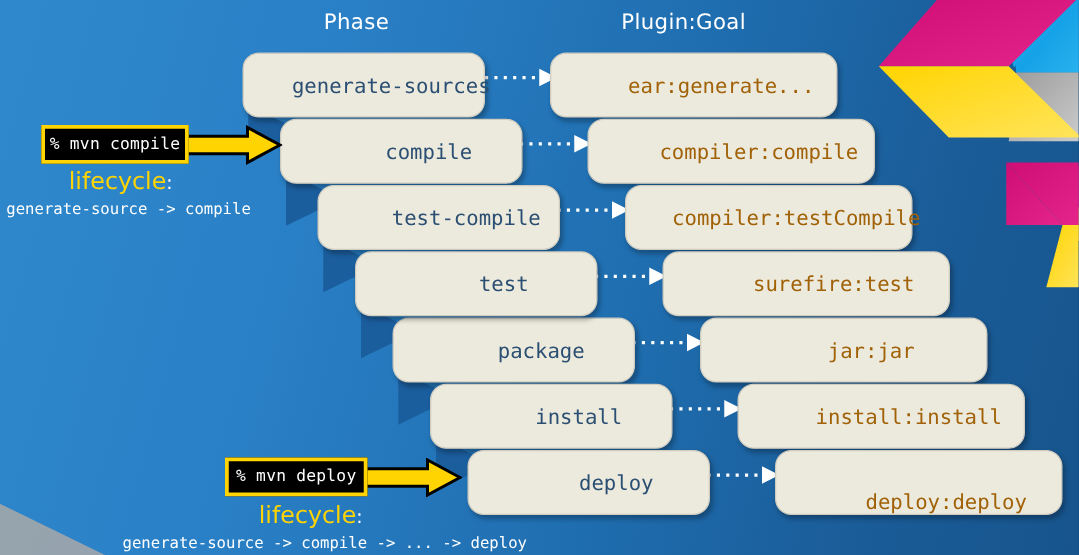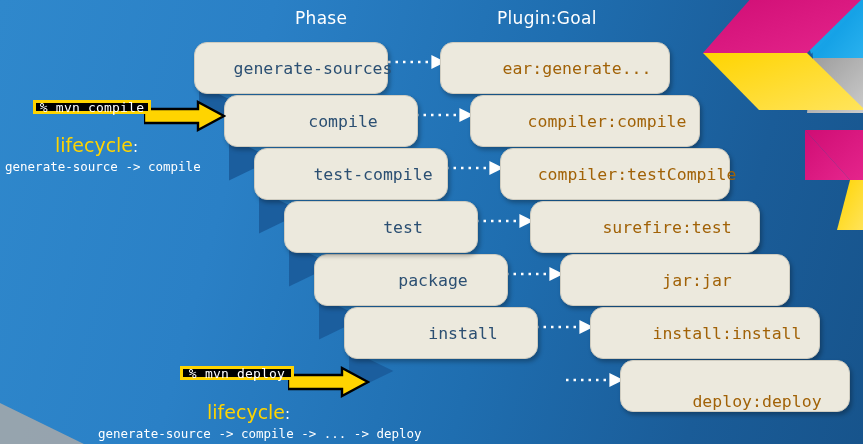--- a/index.html
+++ b/index.html
@@ -28,21 +28,21 @@
   
   .col-header {
     position: absolute;
     color: #ffffff;
     font-size: 17px;
     font-family: "DejaVu Sans", sans-serif;
     letter-spacing: 0.3px;
     white-space: nowrap;
     top: 8px;
   }
-  #header-phase { left: 259px; margin-left: 36px; }
+  #header-phase { left: 259px; }
   #header-goal  { left: 497px; }
 
   
   .node {
     position: absolute;
     box-sizing: border-box;
     background: #ece9dd;
     border-radius: 13px;
     border: 1px solid #cfccc0;
     box-shadow: 2px 3px 4px rgba(0,0,0,0.28);
@@ -69,21 +69,21 @@
     position: absolute;
     box-sizing: border-box;
     background: #000000;
     border: 3px solid #ffd400;
     color: #ffffff;
     font-family: "DejaVu Sans Mono", monospace;
     font-size: 13px;
     display: flex;
     align-items: center;
     justify-content: center;
-    height: 14px;
+    height: 31px;
     letter-spacing: 0.2px;
     white-space: nowrap;
     z-index: 5;
   }
 
   .yellow-arrow {
     position: absolute;
     pointer-events: none;
     z-index: 4;
   }
@@ -219,20 +219,23 @@
   </div>
   <div class="node phase" style="left:314px; top:254px; width:194px;">
     <span>package</span>
   </div>
   <div class="node phase" style="left:284px; top:201px; width:194px;">
     <span>test</span>
   </div>
   <div class="node phase" style="left:344px; top:307px; width:194px;">
     <span>install</span>
   </div>
+  <div class="node phase" style="left:374px; top:360px; width:194px;">
+    <span>deploy</span>
+  </div>
 
   <div class="node goal" style="left:440px; top:42px; width:230px;">
     <span>ear:generate...</span>
   </div>
   <div class="node goal" style="left:470px; top:95px; width:230px;">
     <span>compiler:compile</span>
   </div>
   <div class="node goal" style="left:500px; top:148px; width:230px;align-items:center;">
     <span>compiler:testCompile</span>
   </div>

